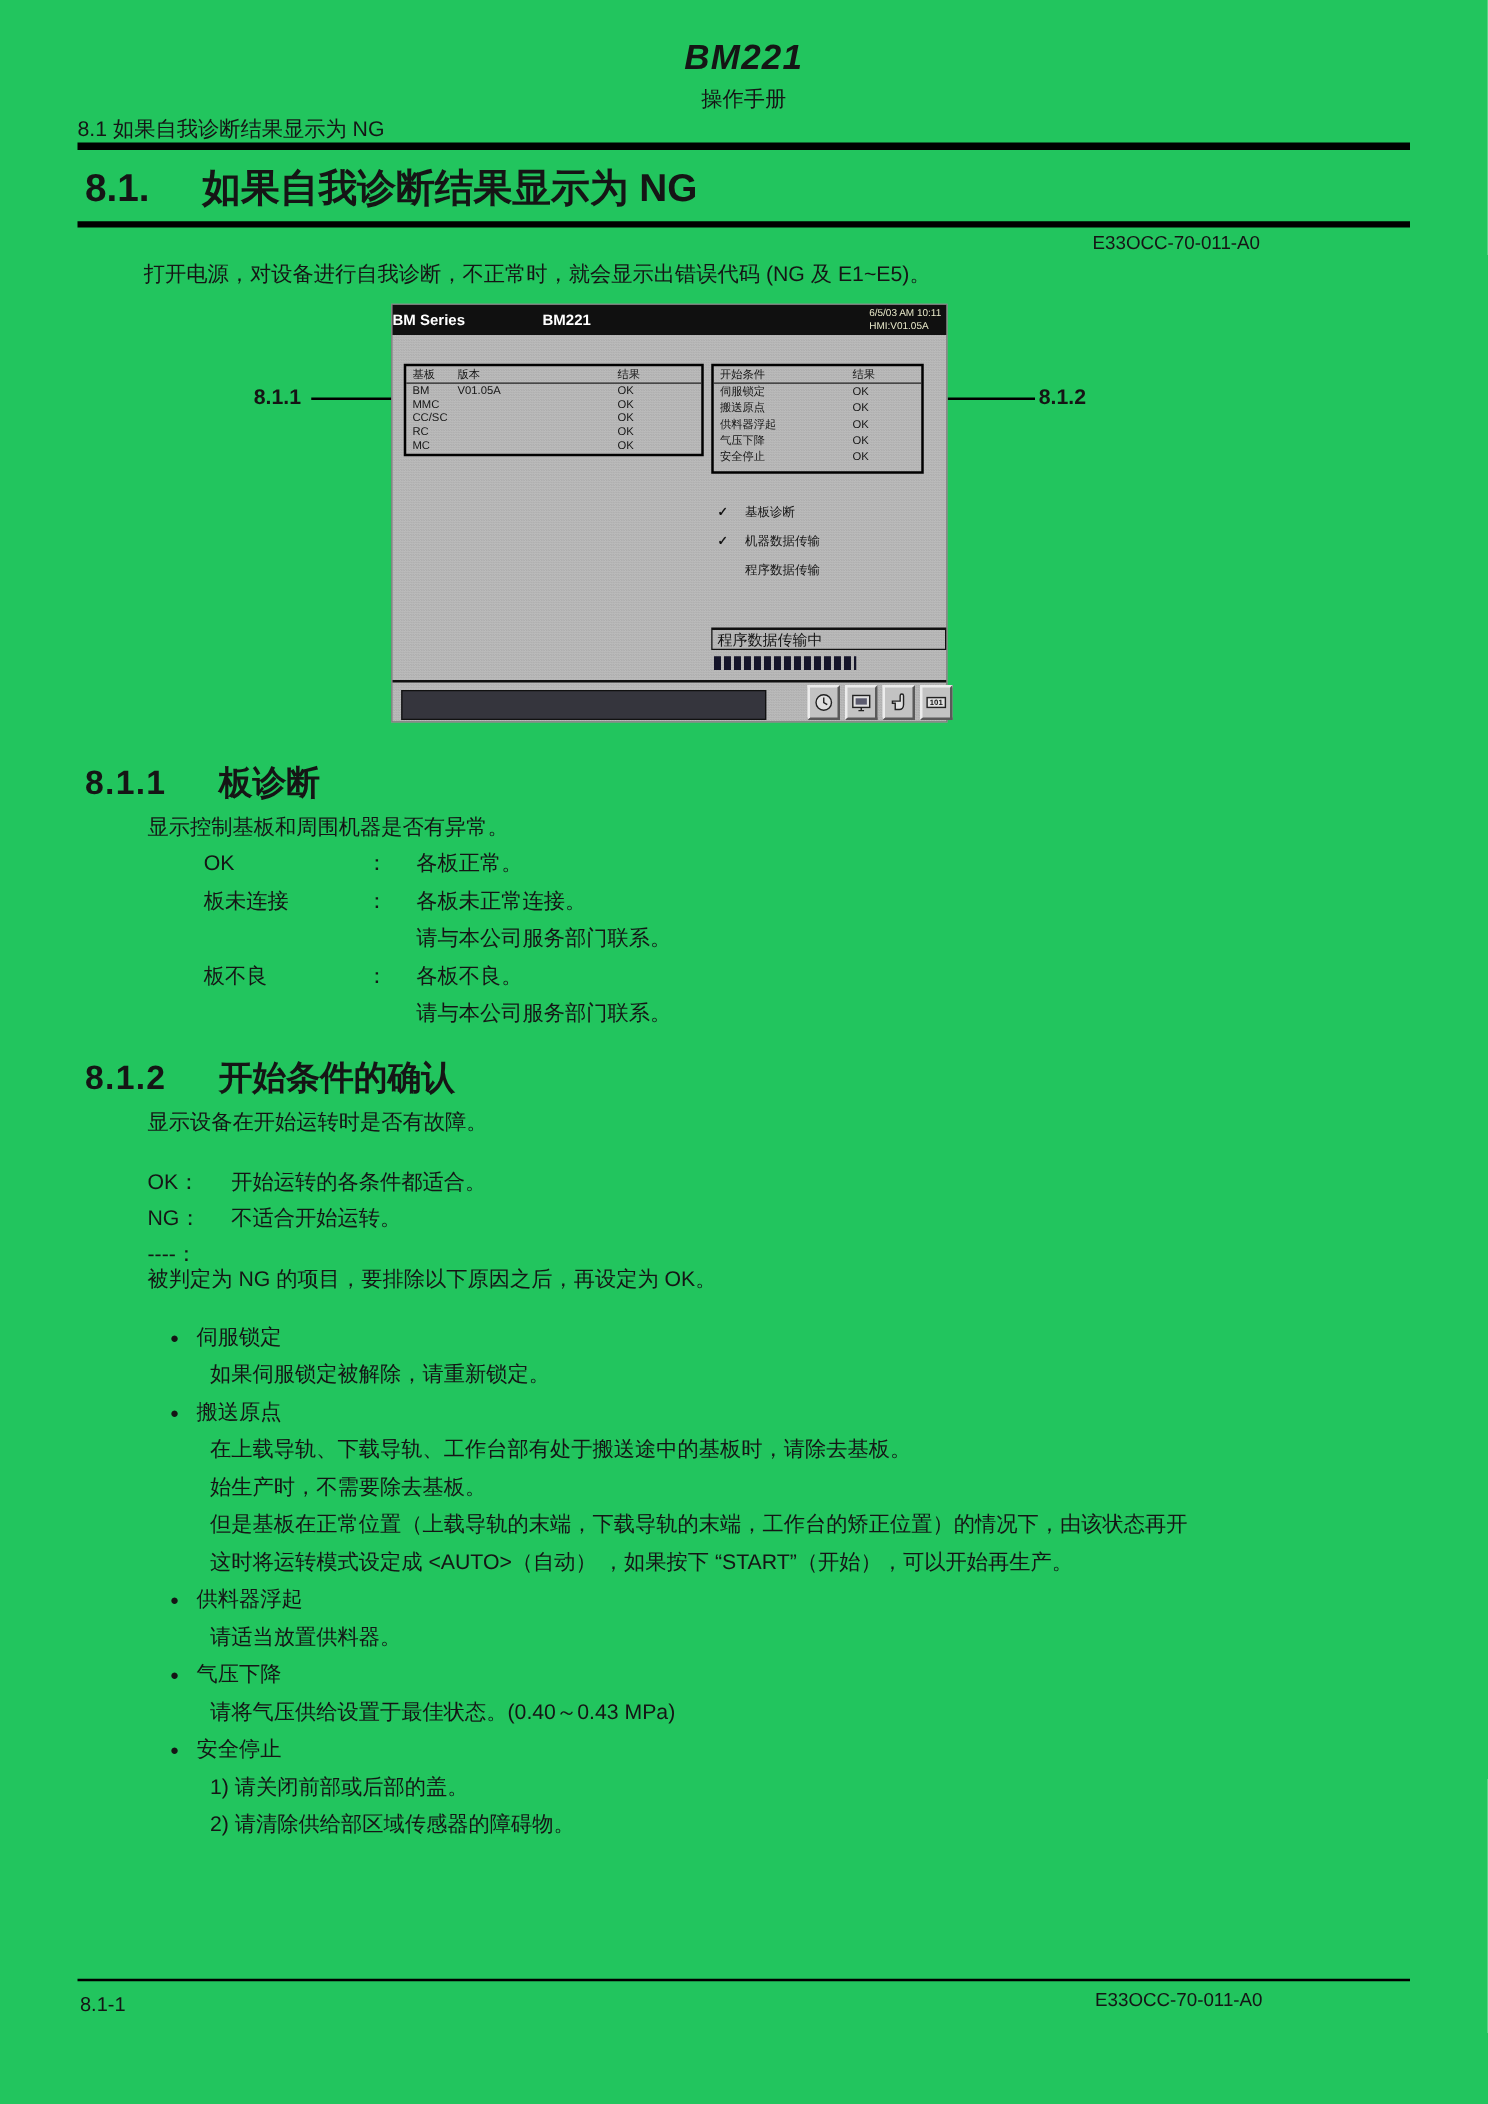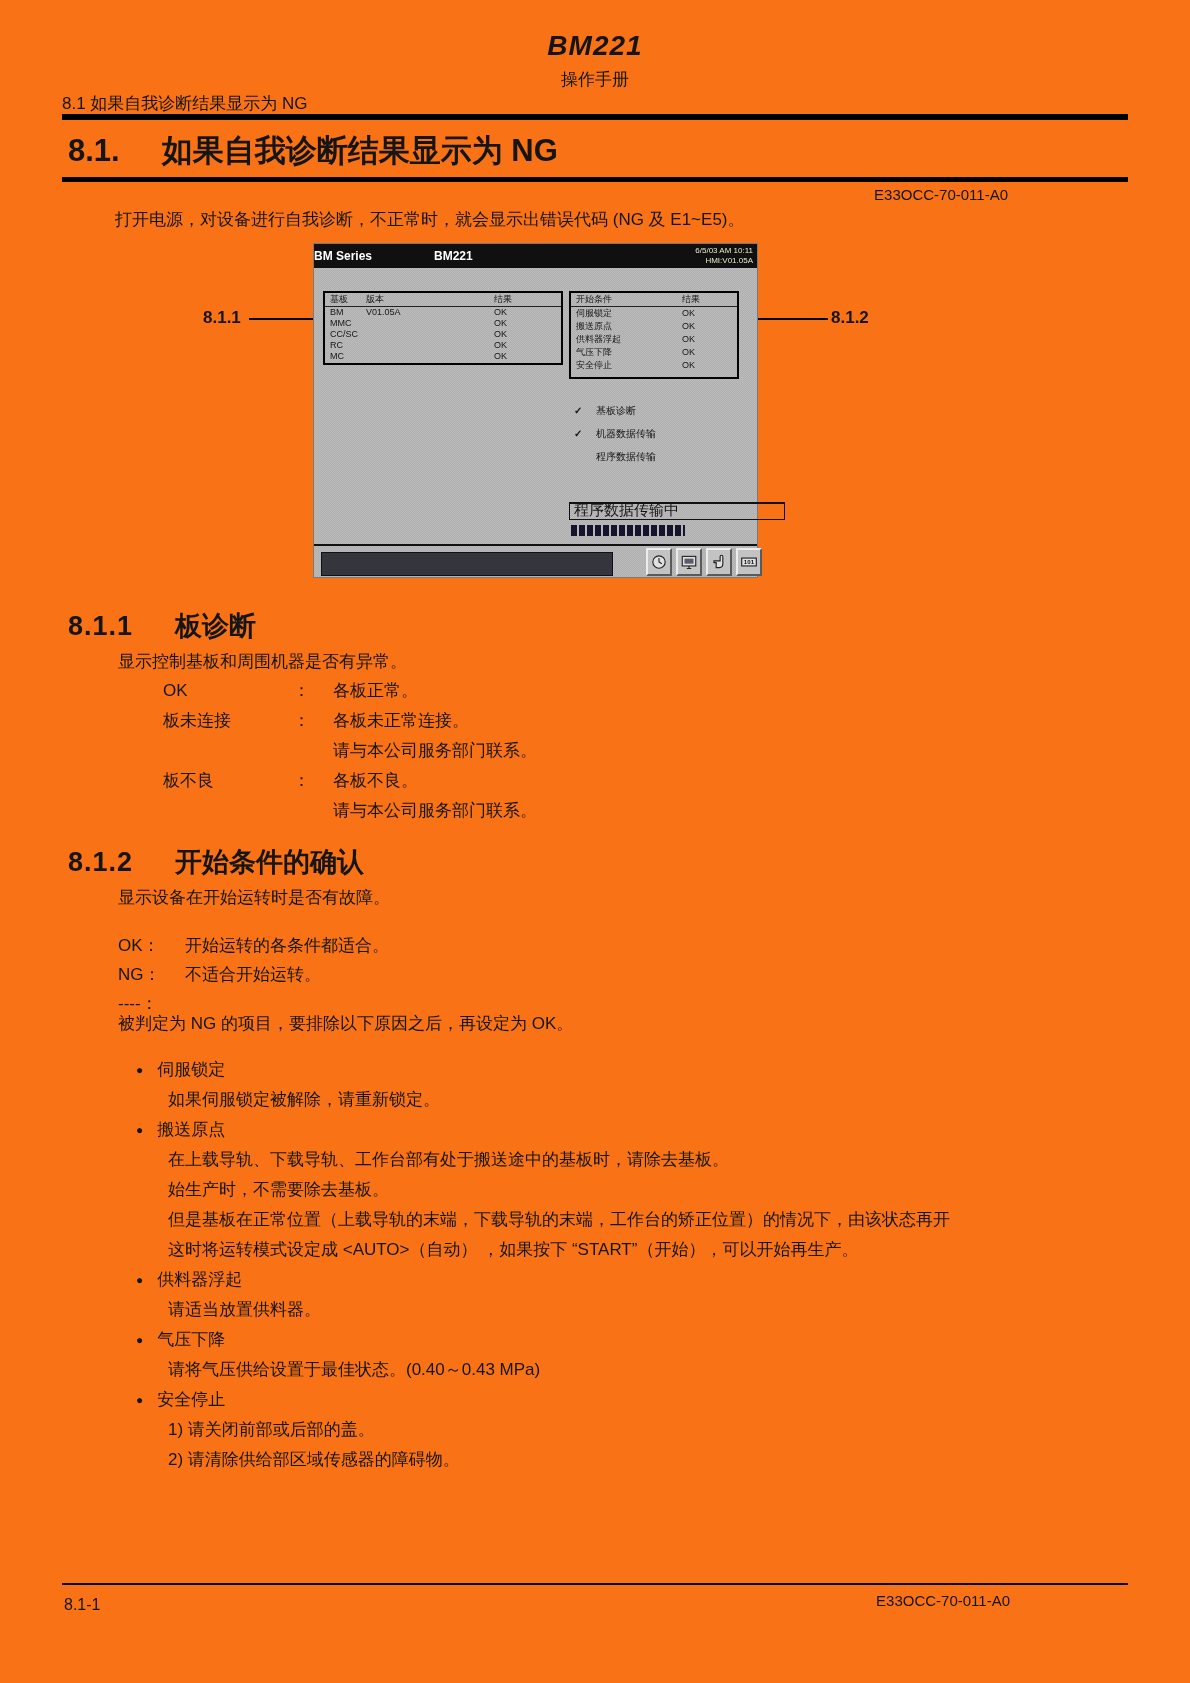--- a/index.html
+++ b/index.html
@@ -1,17 +1,17 @@
 <!DOCTYPE html>
 <html><head>
 <meta charset="utf-8">
 <style>
   * { margin:0; padding:0; box-sizing:border-box; }
   body { background:#ffffff; font-family:"Liberation Sans", sans-serif; color:#151515; }
-  .page { position:relative; width:1190px; height:1683px; background:#f97316; overflow:hidden; }
+  .page { position:relative; width:1190px; height:1683px; background:#22c55e; overflow:hidden; }
 
   
   .doc-title    { position:absolute; top:30px; left:0; width:100%; text-align:center;
                   font-size:28px; font-weight:bold; font-style:italic; letter-spacing:1px; }
   .doc-subtitle { position:absolute; top:68px; left:0; width:100%; text-align:center; font-size:17px; }
   .breadcrumb   { position:absolute; top:92px; left:62px; font-size:17px; }
   .rule-top     { position:absolute; top:114px; left:62px; width:1066px; height:6px; background:#000; }
   .main-heading { position:absolute; top:130px; left:68px; font-size:31px; font-weight:bold; }
   .main-heading .h-num { margin-right:42px; }
   .rule-head    { position:absolute; top:177px; left:62px; width:1066px; height:5px; background:#000; }
@@ -29,38 +29,38 @@
   
   .shot { position:absolute; top:243px; left:313px; width:445px; height:335px;
           background:#b4b4b4;
           background-image:repeating-conic-gradient(#aeaeae 0% 25%, #bcbcbc 0% 50%);
           background-size:2px 2px;
           border:1px solid #7a7a7a; font-family:"Liberation Sans", sans-serif; }
   .titlebar { position:absolute; top:0; left:0; width:100%; height:24px; background:#101010;
               color:#fff; display:flex; align-items:center; }
   .tb-brand { font-size:12px; font-weight:bold; margin-left:0; }
   .tb-model { font-size:12px; font-weight:bold; margin-left:62px; }
-  .tb-right { position:absolute; right:4px; top:2px; text-align:right; font-size:8px;
+  .tb-right { position:absolute; right:4px; top:2px; text-align:left; font-size:8px;
               line-height:10px; color:#e9e9c9; }
   .panel { position:absolute; border:2px solid #000; font-size:9px; line-height:11px; }
   .panel-board { top:47px; left:9px; width:240px; height:74px; }
   .panel-cond  { top:47px; left:255px; width:170px; height:88px; }
   .p-head { display:grid; border-bottom:1px solid #222; font-weight:normal; padding:1px 0 1px 0; }
   .p-row  { display:grid; }
   .grid-board { grid-template-columns:36px 128px 1fr; }
   .grid-cond  { grid-template-columns:106px 1fr; }
   .p-cell { padding-left:5px; white-space:nowrap; overflow:hidden; }
   .panel-cond .p-row { line-height:13px; }
 
   .checklist { position:absolute; top:155px; left:260px; font-size:10px; line-height:23px; }
   .chk-row { display:flex; }
   .chk-mark { width:22px; font-weight:bold; color:#111; }
-  .prog-label-box { position:absolute; top:258px; left:255px; width:216px; height:18px;
-                    border:1px solid #111; border-top:2px solid #111; font-size:15px;
-                    line-height:16px; padding-left:4px;font-family:Liberation Mono, monospace; }
+  .prog-label-box { position:absolute; top:258px; left:255px; width:188px; height:18px;
+                    border:1px solid #111; border-top:2px solid #111; font-size:12px;
+                    line-height:16px; padding-left:4px; }
   .prog-track { position:absolute; top:281px; left:257px; width:184px; height:11px; }
   .prog-fill  { height:100%; width:62%;
                 background-image:repeating-linear-gradient(90deg, #14142a 0 6px, rgba(0,0,0,0) 6px 8px); }
   .shot-sep { position:absolute; top:300px; left:0; width:100%; height:2px; background:#111; }
   .msg-area { position:absolute; top:308px; left:7px; width:292px; height:24px;
               background:#35353d; border:1px solid #111; }
   .icon-tray { position:absolute; top:304px; left:332px; display:flex; gap:4px; }
   .icon-btn { width:26px; height:28px; background:#c3c3c3;
               border-top:2px solid #ececec; border-left:2px solid #ececec;
               border-right:2px solid #5a5a5a; border-bottom:2px solid #5a5a5a;

